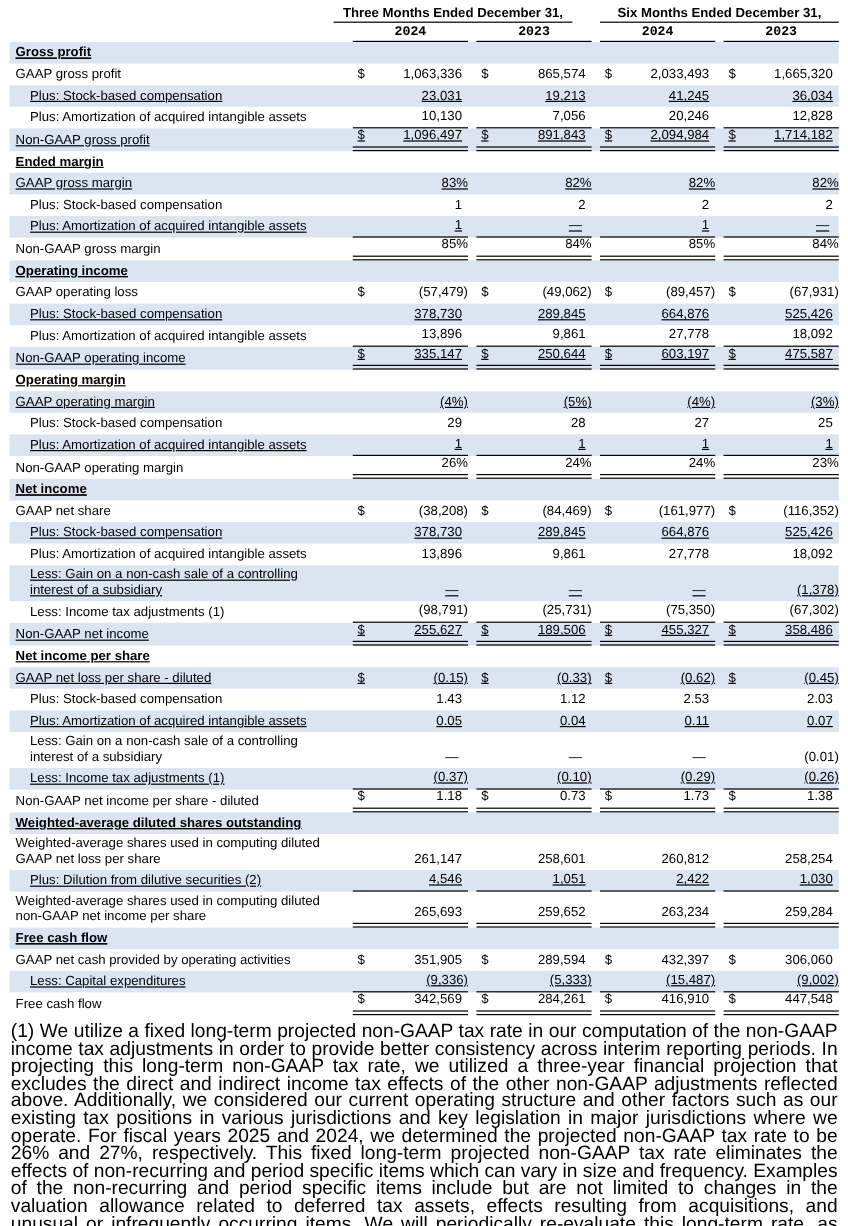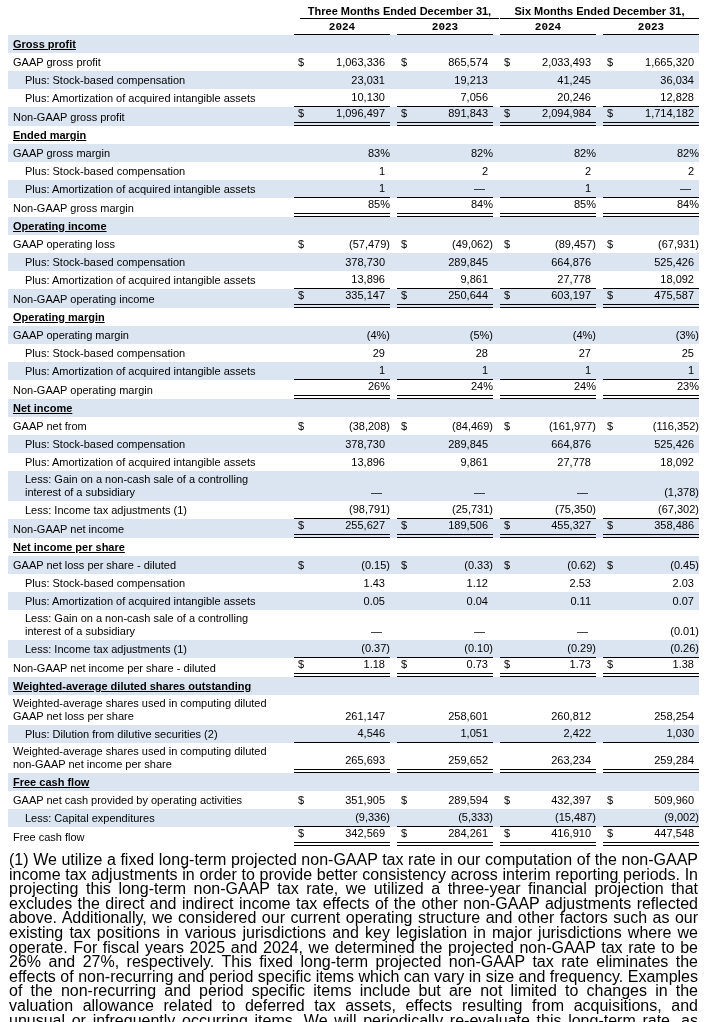--- a/index.html
+++ b/index.html
@@ -8,32 +8,32 @@
     width:707px; height:1022px; overflow:hidden;
     font-family:"Liberation Sans","DejaVu Sans",sans-serif;
     color:#000; font-size:11px;
   }
   .page { padding:5px 8px 0 8px; }
 
   
   .hrow { display:flex; align-items:flex-end; }
   .hspacer { flex:1 1 auto; }
   .grp {
-    width:199px; margin-left:1px; text-align:center;
+    width:199px; margin-left:23px; text-align:center;
     font-weight:bold; border-bottom:1.5px solid #000; padding-bottom:1px;
     white-space:nowrap;
   }
   .yr {
     width:96px; margin-left:7px; text-align:center;
     font-weight:bold; border-bottom:1.5px solid #000; padding:2px 0 1px 0;font-family:Liberation Mono, monospace;
   }
 
   
   .trow { display:flex; align-items:stretch; min-height:18px; }
-  .trow.blue { background:#dbe5f1; }
+  .trow.blue { background:#dbe5f1;text-decoration:underline; }
   .lbl {
     flex:1 1 auto; display:flex; align-items:flex-end;
     padding:2px 4px 2px 5px; line-height:13px;
   }
   .lbl.indent { padding-left:17px; }
   .lbl.sect span { font-weight:bold; text-decoration:underline; }
   .cell {
     width:96px; margin-left:7px; flex:0 0 auto;
     display:flex; align-items:flex-end; justify-content:space-between;
     padding-bottom:2px; line-height:13px;
@@ -448,21 +448,21 @@
         <div class="lbl sect">
           <span>Net income</span>
         </div>
         <div class="cell"></div>
         <div class="cell"></div>
         <div class="cell"></div>
         <div class="cell"></div>
       </div>
       <div class="trow">
         <div class="lbl">
-          <span>GAAP net from</span>
+          <span>GAAP net share</span>
         </div>
         <div class="cell">
           <span class="cur">$</span>
           <span class="val hang">(38,208)</span>
         </div>
         <div class="cell">
           <span class="cur">$</span>
           <span class="val hang">(84,469)</span>
         </div>
         <div class="cell">
@@ -806,21 +806,21 @@
         <div class="cell">
           <span class="cur">$</span>
           <span class="val">289,594</span>
         </div>
         <div class="cell">
           <span class="cur">$</span>
           <span class="val">432,397</span>
         </div>
         <div class="cell">
           <span class="cur">$</span>
-          <span class="val">509,960</span>
+          <span class="val">306,060</span>
         </div>
       </div>
       <div class="trow blue">
         <div class="lbl indent">
           <span>Less: Capital expenditures</span>
         </div>
         <div class="cell rule-s">
           <span class="cur"></span>
           <span class="val hang">(9,336)</span>
         </div>

